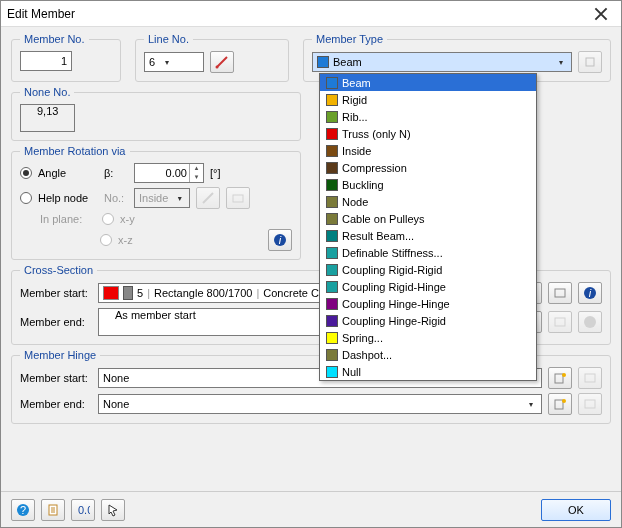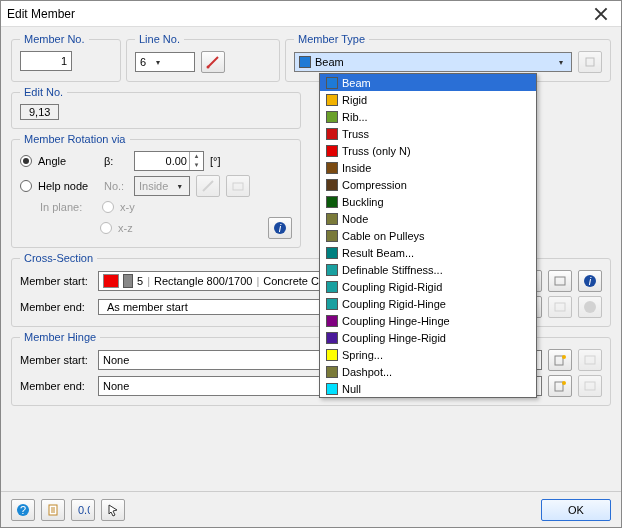--- a/index.html
+++ b/index.html
@@ -10,24 +10,24 @@
   .titlebar .close { width: 28px; height: 20px; display: flex; align-items: center; justify-content: center; font-size: 13px; }
   .tabs { display: flex; padding: 5px 8px 0 8px; border-bottom: 1px solid #aaa; }
   .tab { padding: 3px 10px 4px 10px; border: 1px solid #aaa; border-bottom: none; margin-right: 0; background: #f0f0f0; border-top-left-radius: 3px; border-top-right-radius: 3px; position: relative; top: 1px; }
   .tab.active { background: #fff; }
   .tab.inactive { background: #f0f0f0; border-top-color: #ccc; border-left-color: #ccc; border-right-color: #ccc; }
   .tabbody { flex: 1; background: #f0f0f0; padding: 6px 10px; overflow: hidden; position: relative; }
   fieldset { border: 1px solid #d0d0d0; border-radius: 3px; margin: 0 0 4px 0; padding: 6px 8px 8px 8px; background: #f0f0f0; }
   fieldset > legend { color: #1a4aa0; padding: 0 4px; }
   .row { display: flex; align-items: center; gap: 6px; margin-bottom: 4px; }
   .row:last-child { margin-bottom: 0; }
-  .toprow { display: flex; gap: 5px; }
+  .toprow { display: flex; gap: 14px; }
   .toprow > fieldset { }
   .numberbox { width: 52px; height: 20px; border: 1px solid #7a7a7a; background: #fff; text-align: right; padding: 0 4px; display: inline-flex; align-items: center; justify-content: flex-end; }
-  .textinput { height: 16px; border: 1px solid #7a7a7a; background: #fff; padding: 0 8px; display: inline-flex; align-items: center; flex: 1; }
+  .textinput { height: 28px; border: 1px solid #7a7a7a; background: #fff; padding: 0 16px; display: inline-flex; align-items: flex-start; flex: 1; }
   .combo { height: 20px; border: 1px solid #7a7a7a; background: #fff; display: inline-flex; align-items: center; padding: 0 2px 0 4px; }
   .combo .arrow { width: 16px; height: 16px; display: inline-flex; align-items: center; justify-content: center; font-size: 8px; color: #333; margin-left: 4px; }
   .iconbtn { width: 24px; height: 22px; border: 1px solid #a0a0a0; background: linear-gradient(#fdfdfd,#e6e6e6); border-radius: 2px; display: inline-flex; align-items: center; justify-content: center; }
   .iconbtn.disabled { opacity: 0.55; }
   .spinner { width: 70px; height: 20px; border: 1px solid #7a7a7a; background: #fff; display: inline-flex; align-items: center; }
   .spinner .val { flex: 1; text-align: right; padding: 0 2px; }
   .spinner .spin { width: 14px; display: flex; flex-direction: column; }
   .spinner .spin div { height: 9px; border-left: 1px solid #aaa; font-size: 7px; text-align: center; line-height: 7px; color: #555; }
   .radio { width: 12px; height: 12px; border: 1px solid #666; border-radius: 50%; display: inline-flex; align-items: center; justify-content: center; background: #fff; }
   .radio .dot { width: 6px; height: 6px; background: #333; border-radius: 50%; }
@@ -98,21 +98,21 @@
           <div class="iconbtn disabled">
             <svg class="icon" viewBox="0 0 14 14">
                 <rect x="3" y="3" width="8" height="8" fill="none" stroke="#999"></rect>
               </svg>
           </div>
         </div>
       </fieldset>
     </div>
 
     <fieldset style="width:290px">
-      <legend>Edit No.</legend>
+      <legend>None No.</legend>
       <div class="textinput" style="background:#f0f0f0">
           <span>9,13</span>
         </div>
     </fieldset>
 
     <fieldset style="width:290px">
       <legend>Member Rotation via</legend>
       <div class="row">
         <span class="radio">
             <span class="dot"></span>
@@ -282,24 +282,20 @@
         </div>
         <div class="dditem">
           <span class="colorswatch" style="background: rgb(242, 178, 0);"></span>
           <span>Rigid</span>
         </div>
         <div class="dditem">
           <span class="colorswatch" style="background: rgb(106, 160, 42);"></span>
           <span>Rib...</span>
         </div>
         <div class="dditem">
-          <span class="colorswatch" style="background: rgb(204, 17, 17);"></span>
-          <span>Truss</span>
-        </div>
-        <div class="dditem">
           <span class="colorswatch" style="background: rgb(224, 0, 0);"></span>
           <span>Truss (only N)</span>
         </div>
         <div class="dditem">
           <span class="colorswatch" style="background: rgb(122, 74, 18);"></span>
           <span>Inside</span>
         </div>
         <div class="dditem">
           <span class="colorswatch" style="background: rgb(90, 58, 26);"></span>
           <span>Compression</span>

